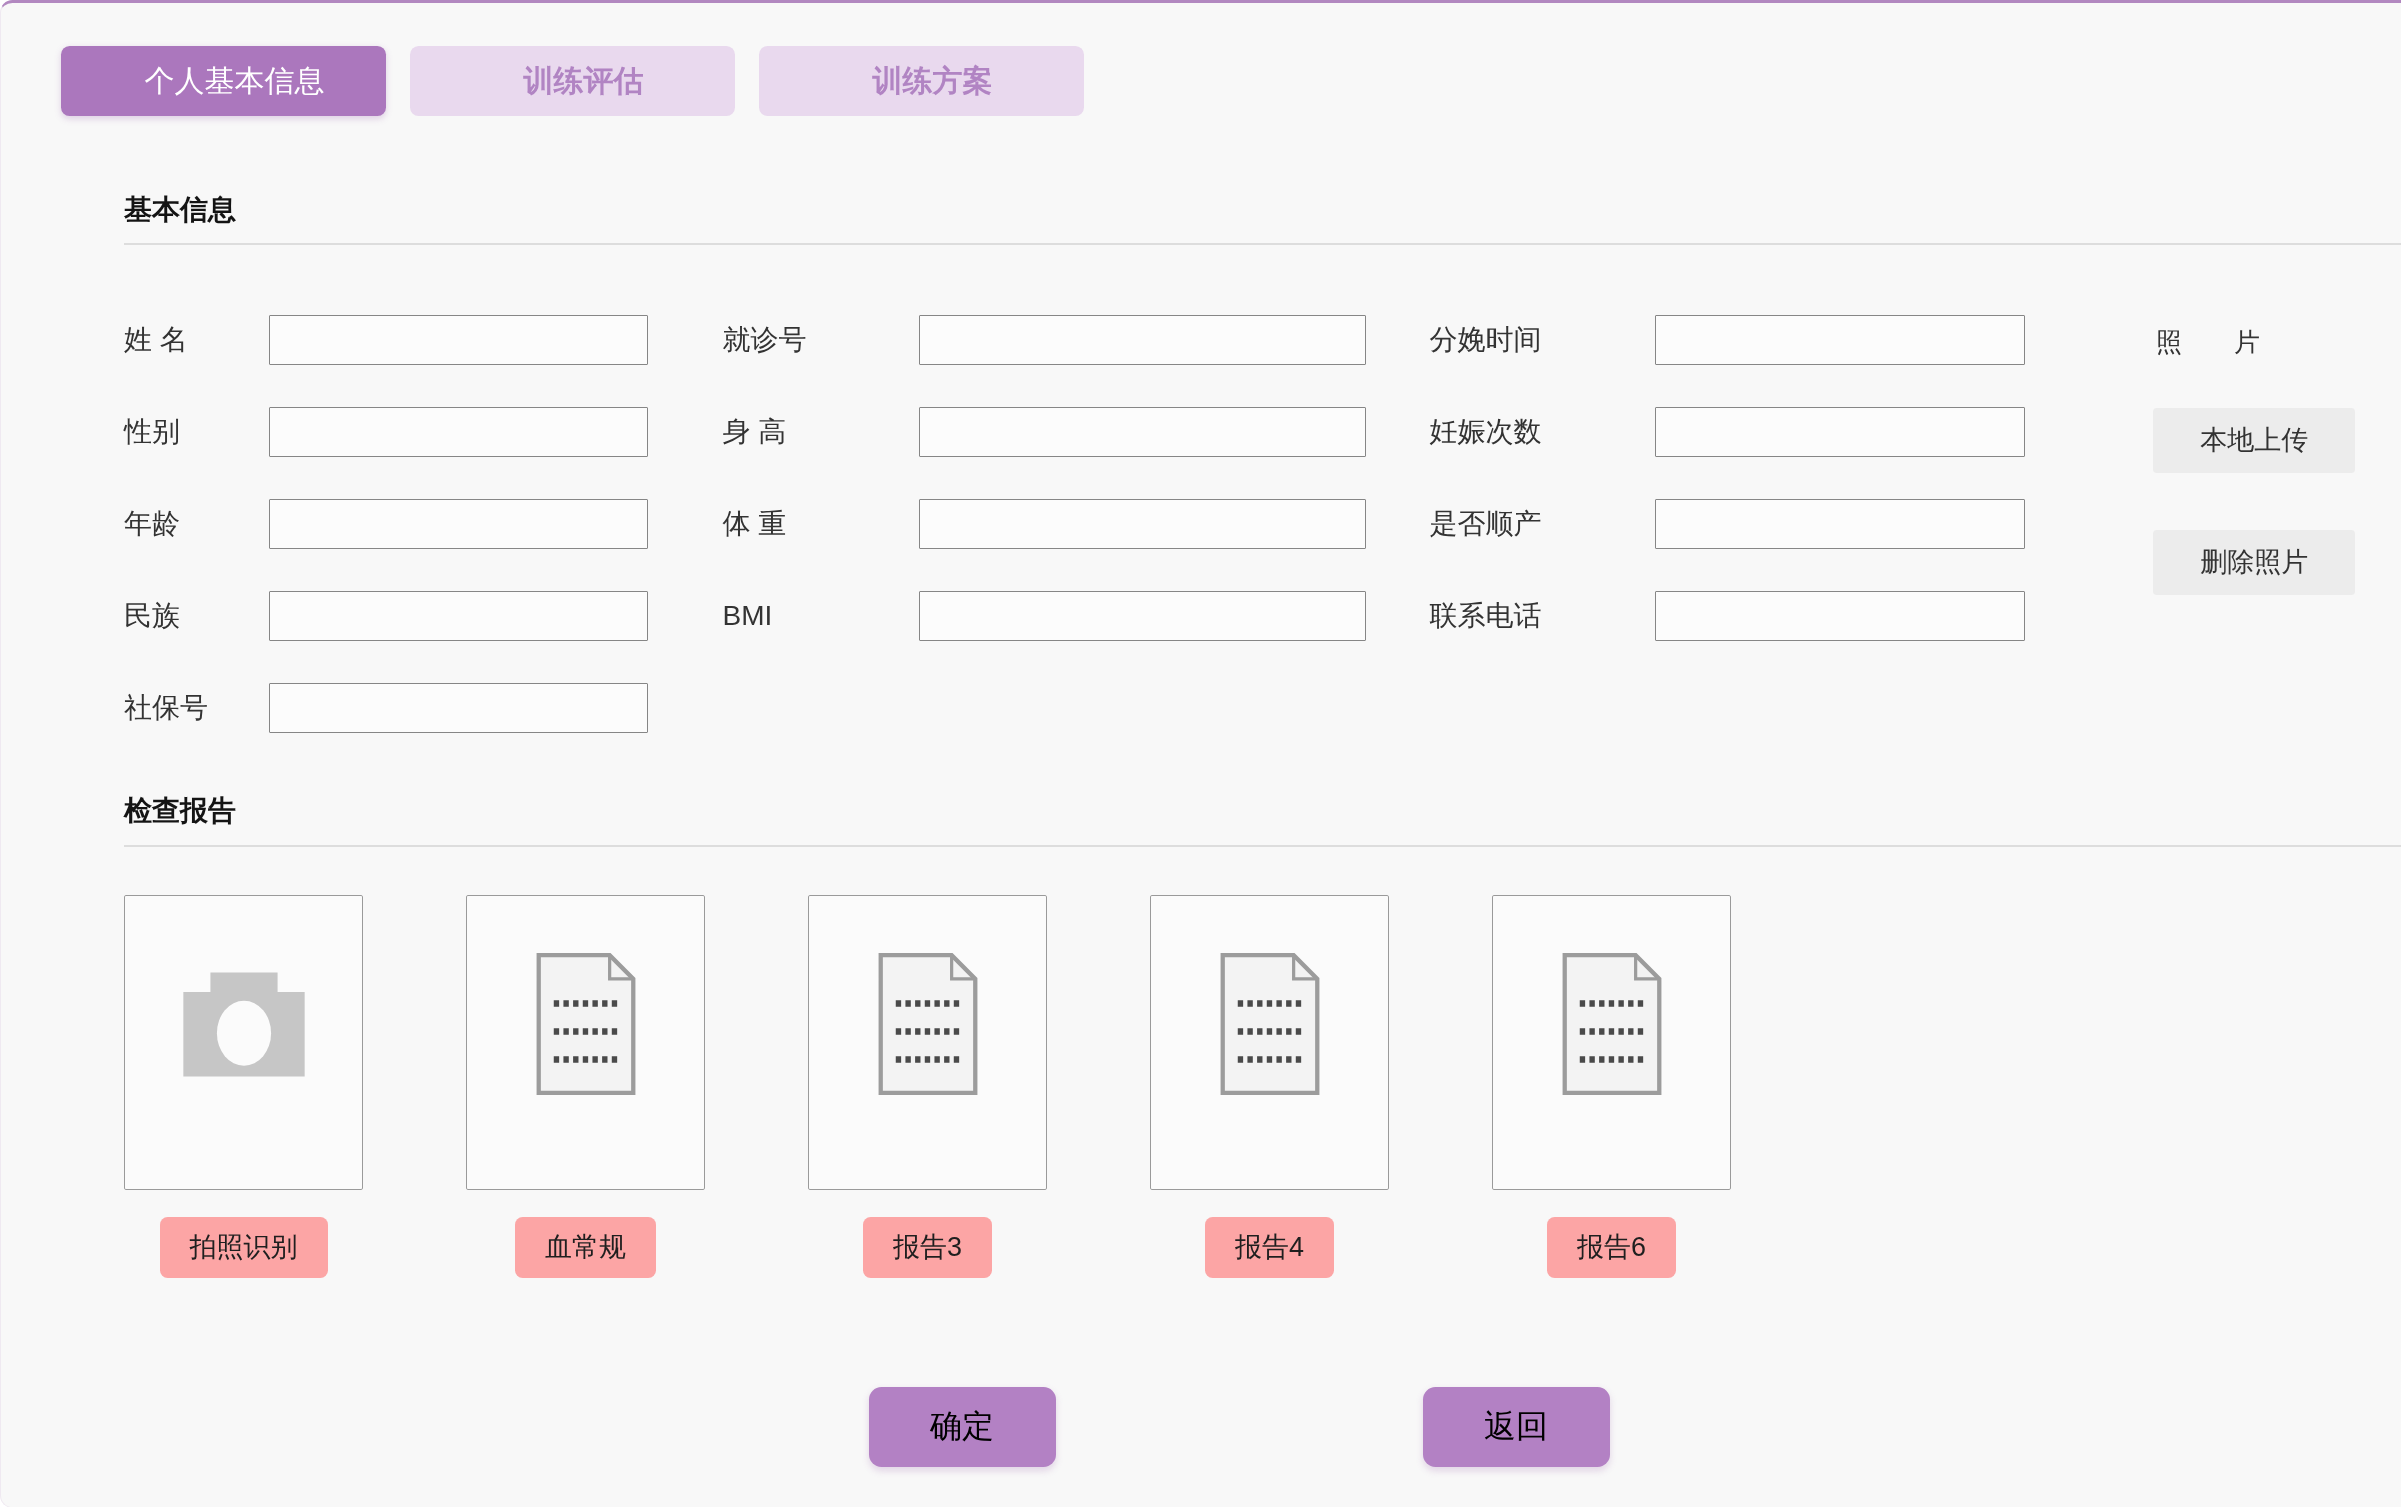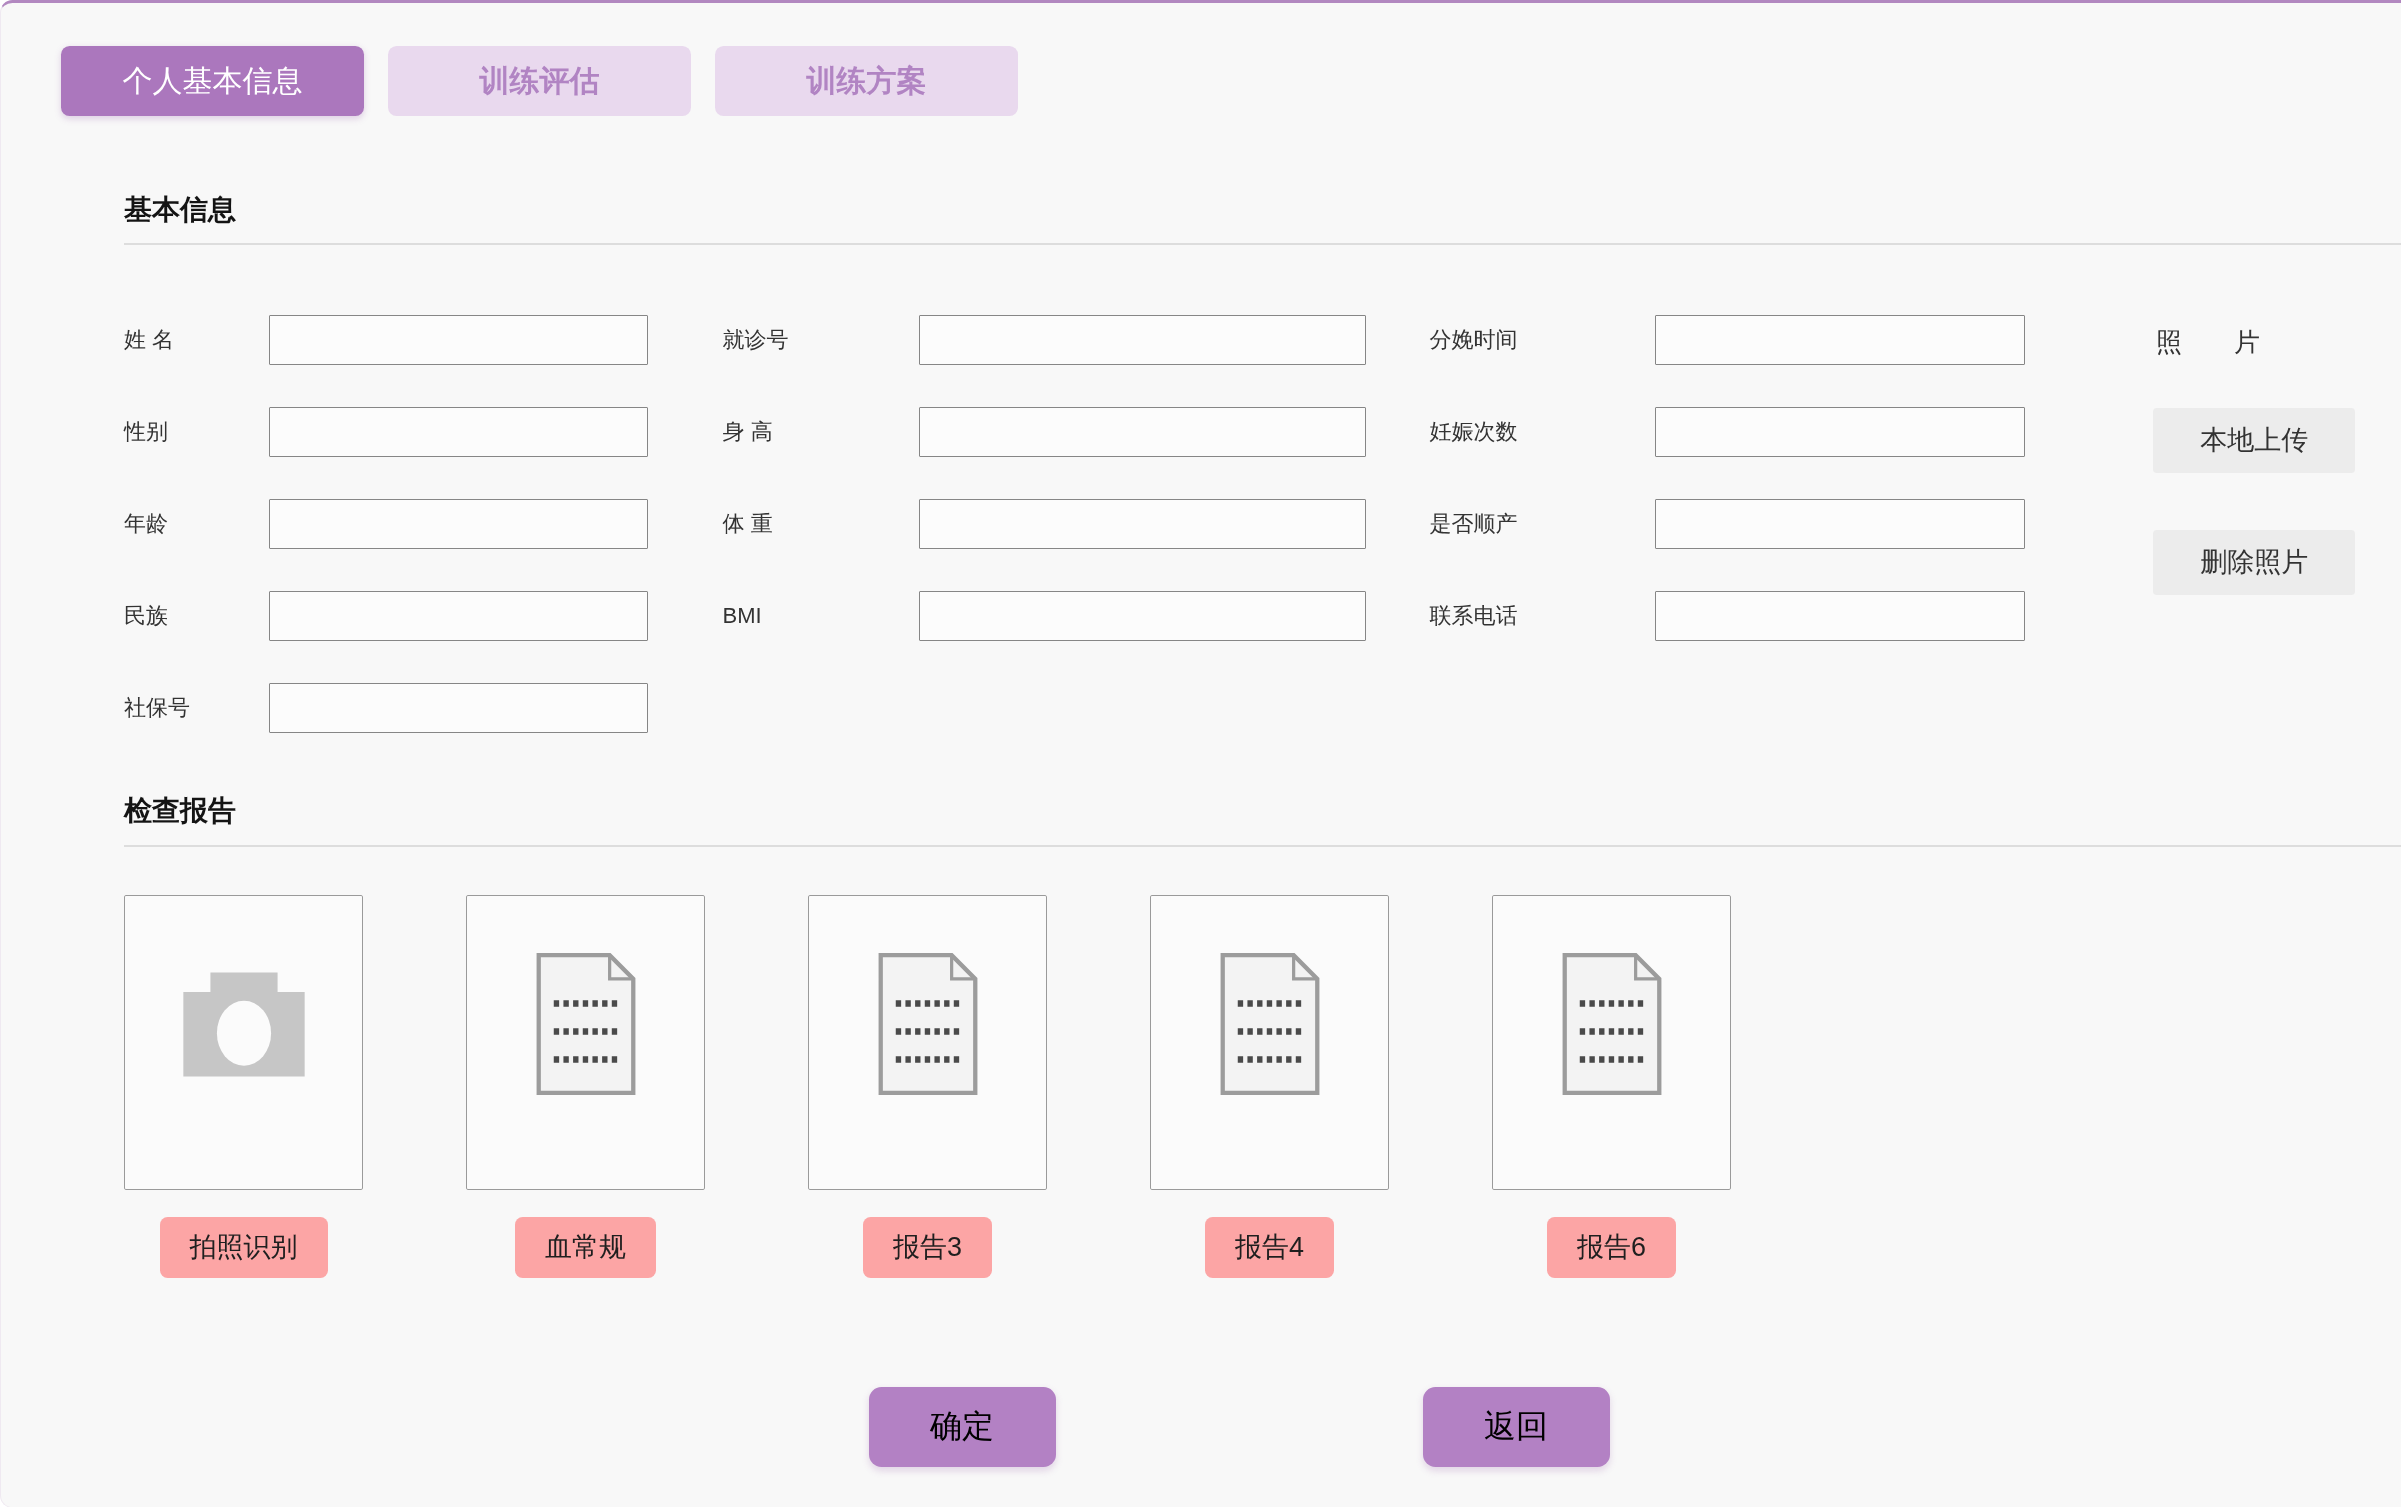--- a/index.html
+++ b/index.html
@@ -19,35 +19,35 @@
     border-radius:12.5px;
     padding:43px 0 0 60px;
     overflow:hidden;
     position:relative;
   }
   
   .tabbar{display:flex;gap:24px;}
   .tab{
     width:303px;height:70px;border-radius:8.6px;
     display:flex;align-items:center;justify-content:center;
-    font-size:30px;cursor:pointer;
+    font-size:30px;cursor:pointer;padding-left:22px;
   }
   .tab.active{background:#ab77bd;color:#ffffff;box-shadow:0 2.9px 6.7px rgba(150,90,170,.25);}
   .tab.inactive{background:#e9d9ee;color:#b184c3;font-weight:bold;}
   
   .content{margin-left:63px;margin-right:67px;}
   .section-title{margin-top:75px;font-size:28px;font-weight:bold;color:#141414;}
   .rule{height:1.9px;background:#dddddd;margin-top:14.4px;width:2645px;max-width:100%;}
   
   .form{display:flex;margin-top:70px;align-items:flex-start;}
   .fcol{display:grid;row-gap:42px;align-items:center;}
   .fcol.c1{grid-template-columns:123px 379px;column-gap:21.6px;}
   .fcol.c2{grid-template-columns:168px 447px;column-gap:28px;margin-left:75px;}
   .fcol.c3{grid-template-columns:204px 370px;column-gap:21.6px;margin-left:64px;}
-  .flabel{font-size:22px;color:#333333;font-weight:500;white-space:pre;}
+  .flabel{font-size:28px;color:#333333;font-weight:500;white-space:pre;}
   .finput{
     box-sizing:border-box;height:50px;width:100%;
     border:1.4px solid #868686;background:#fcfcfc;border-radius:1px;
     font-size:25px;color:#333;padding:0 11.5px;outline:none;
   }
   
   .photo{display:flex;margin-left:128px;}
   .photo-left{width:202px;display:flex;flex-direction:column;padding-top:9.6px;}
   .photo-label{font-size:26px;color:#333;font-weight:500;white-space:pre;margin-bottom:48px;margin-left:2.9px;}
   .gray-btn{

